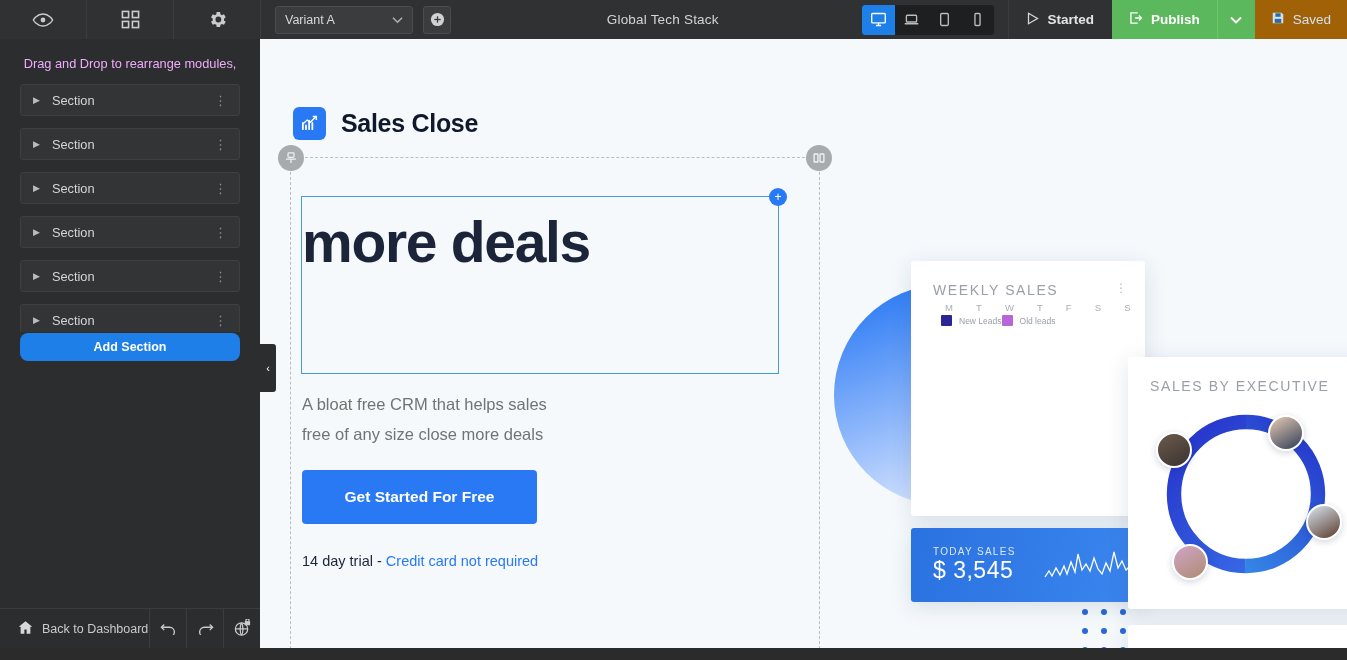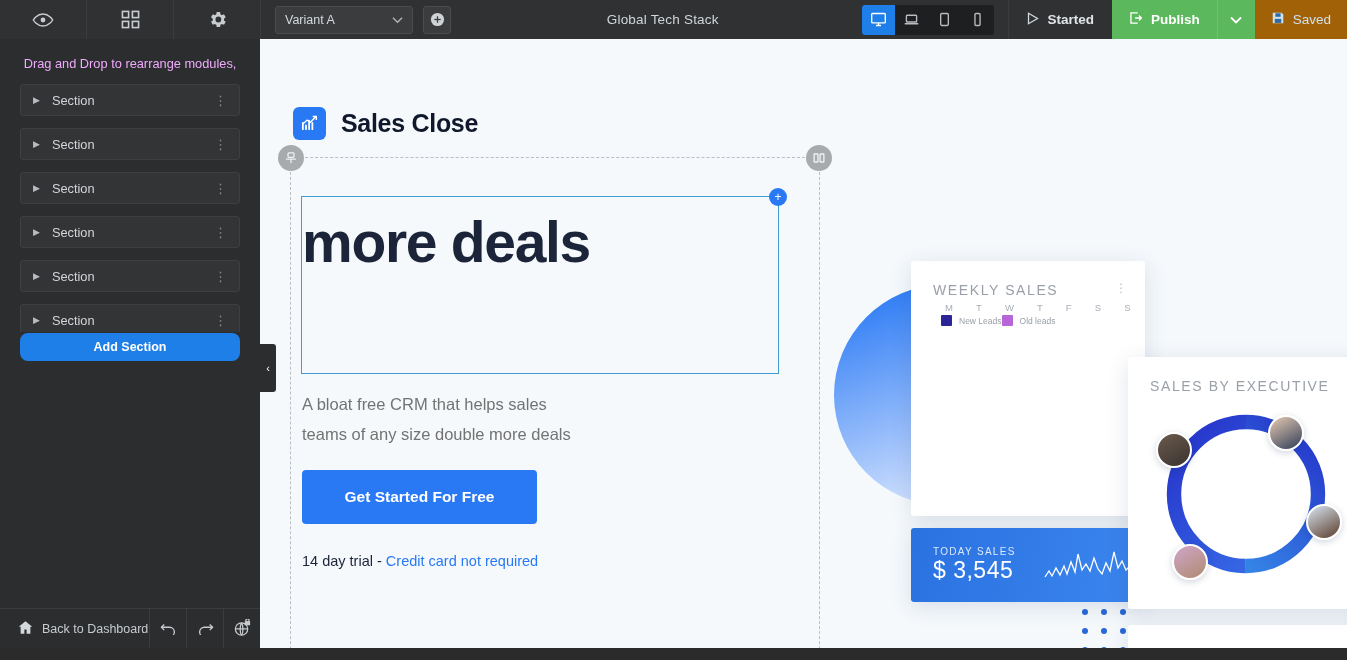--- a/index.html
+++ b/index.html
@@ -471,21 +471,21 @@
 
         <div class="hero-text-box">
           <div class="hero-plus">+</div>
         </div>
         <div class="hero-h1">
           <div>more deals</div>
         </div>
 
         <div class="hero-sub">
           <div>A bloat free CRM that helps sales</div>
-          <div>teams of any size double more deals</div>
+          <div>free of any size close more deals</div>
         </div>
 
         <div class="cta-btn">Get Started For Free</div>
 
         <div class="trial-line">
           <span>14 day trial - </span><a href="#">Credit card not required</a>
         </div>
 
         <div class="blue-circle"></div>
         <div class="dot-grid" id="dot-grid">

